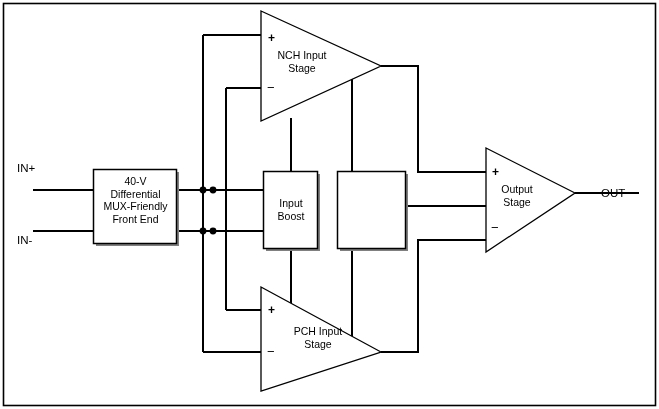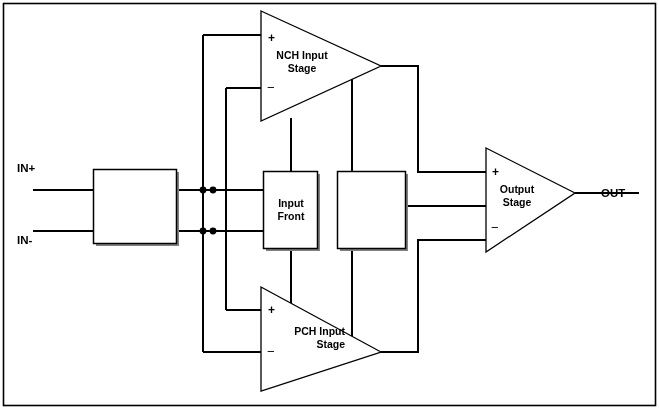--- a/index.html
+++ b/index.html
@@ -1,20 +1,20 @@
 <!DOCTYPE html>
 <html><head>
 <meta charset="utf-8">
 <title>Block Diagram</title>
 <style>
   html,body{margin:0;padding:0;background:#ffffff;}
   body{font-family:"Liberation Sans",sans-serif;}
   #root{position:relative;width:659px;height:409px;background:#ffffff;overflow:hidden;}
   #canvas{position:absolute;left:0;top:0;width:659px;height:409px;}
-  .lbl{position:absolute;font-family:"Liberation Sans",sans-serif;color:#000;white-space:nowrap;font-weight:bold;}
+  .lbl{position:absolute;font-family:"Liberation Sans",sans-serif;color:#000;white-space:nowrap;}
   .blk-text{font-size:10.5px;line-height:12.6px;text-align:center;}
   .tri-text{font-size:10.5px;line-height:12.6px;text-align:center;}
   .io-text{font-size:11.5px;}
   .sign{font-size:12px;font-weight:bold;line-height:1;}
   .sign.minus{font-weight:normal;font-size:13px;}
 </style>
 </head>
 <body>
 
 <div id="root">
@@ -78,35 +78,41 @@
     <rect x="263.5" y="171.5" width="54" height="77" fill="#ffffff" stroke="#000000" stroke-width="1.5"></rect>
 
     <rect x="340" y="174" width="68" height="77" fill="#808080"></rect>
     <rect x="337.5" y="171.5" width="68" height="77" fill="#ffffff" stroke="#000000" stroke-width="1.5"></rect>
   </svg>
 
   <div class="lbl io-text" style="left:17px; top:162px;text-align:right;">IN+</div>
   <div class="lbl io-text" style="left:17px; top:234px;text-align:right;">IN-</div>
   <div class="lbl io-text" style="left:601px; top:187px;">OUT</div>
 
+  <div class="lbl blk-text" style="left:94px; top:175px; width:83px;">
+    <div>40-V</div>
+    <div>Differential</div>
+    <div>MUX-Friendly</div>
+    <div>Front End</div>
+  </div>
 
   <div class="lbl blk-text" style="left:264px; top:197px; width:54px;">
     <div>Input</div>
-    <div>Front</div>
+    <div>Boost</div>
   </div>
 
 
   <div class="lbl tri-text" style="left:259px; top:49px; width:86px;">
     <div>NCH Input</div>
     <div>Stage</div>
   </div>
   <div class="lbl sign" style="left:268px; top:32px;">+</div>
   <div class="lbl sign minus" style="left:267px; top:81px;">−</div>
 
-  <div class="lbl tri-text" style="left:259px; top:325px; width:86px;text-align:right;">
+  <div class="lbl tri-text" style="left:275px; top:325px; width:86px;">
     <div>PCH Input</div>
     <div>Stage</div>
   </div>
   <div class="lbl sign" style="left:268px; top:304px;">+</div>
   <div class="lbl sign minus" style="left:267px; top:345px;">−</div>
 
   <div class="lbl tri-text" style="left:486px; top:183px; width:62px;">
     <div>Output</div>
     <div>Stage</div>
   </div>

